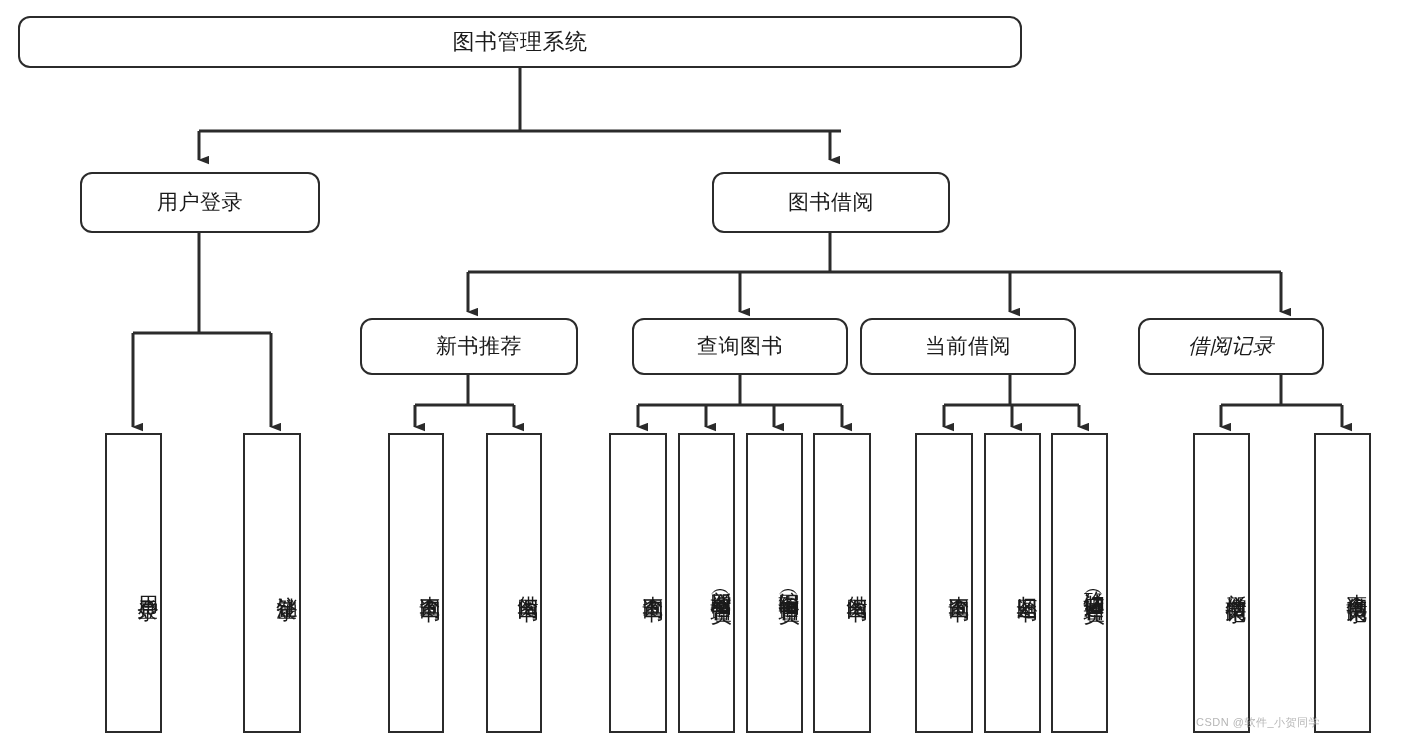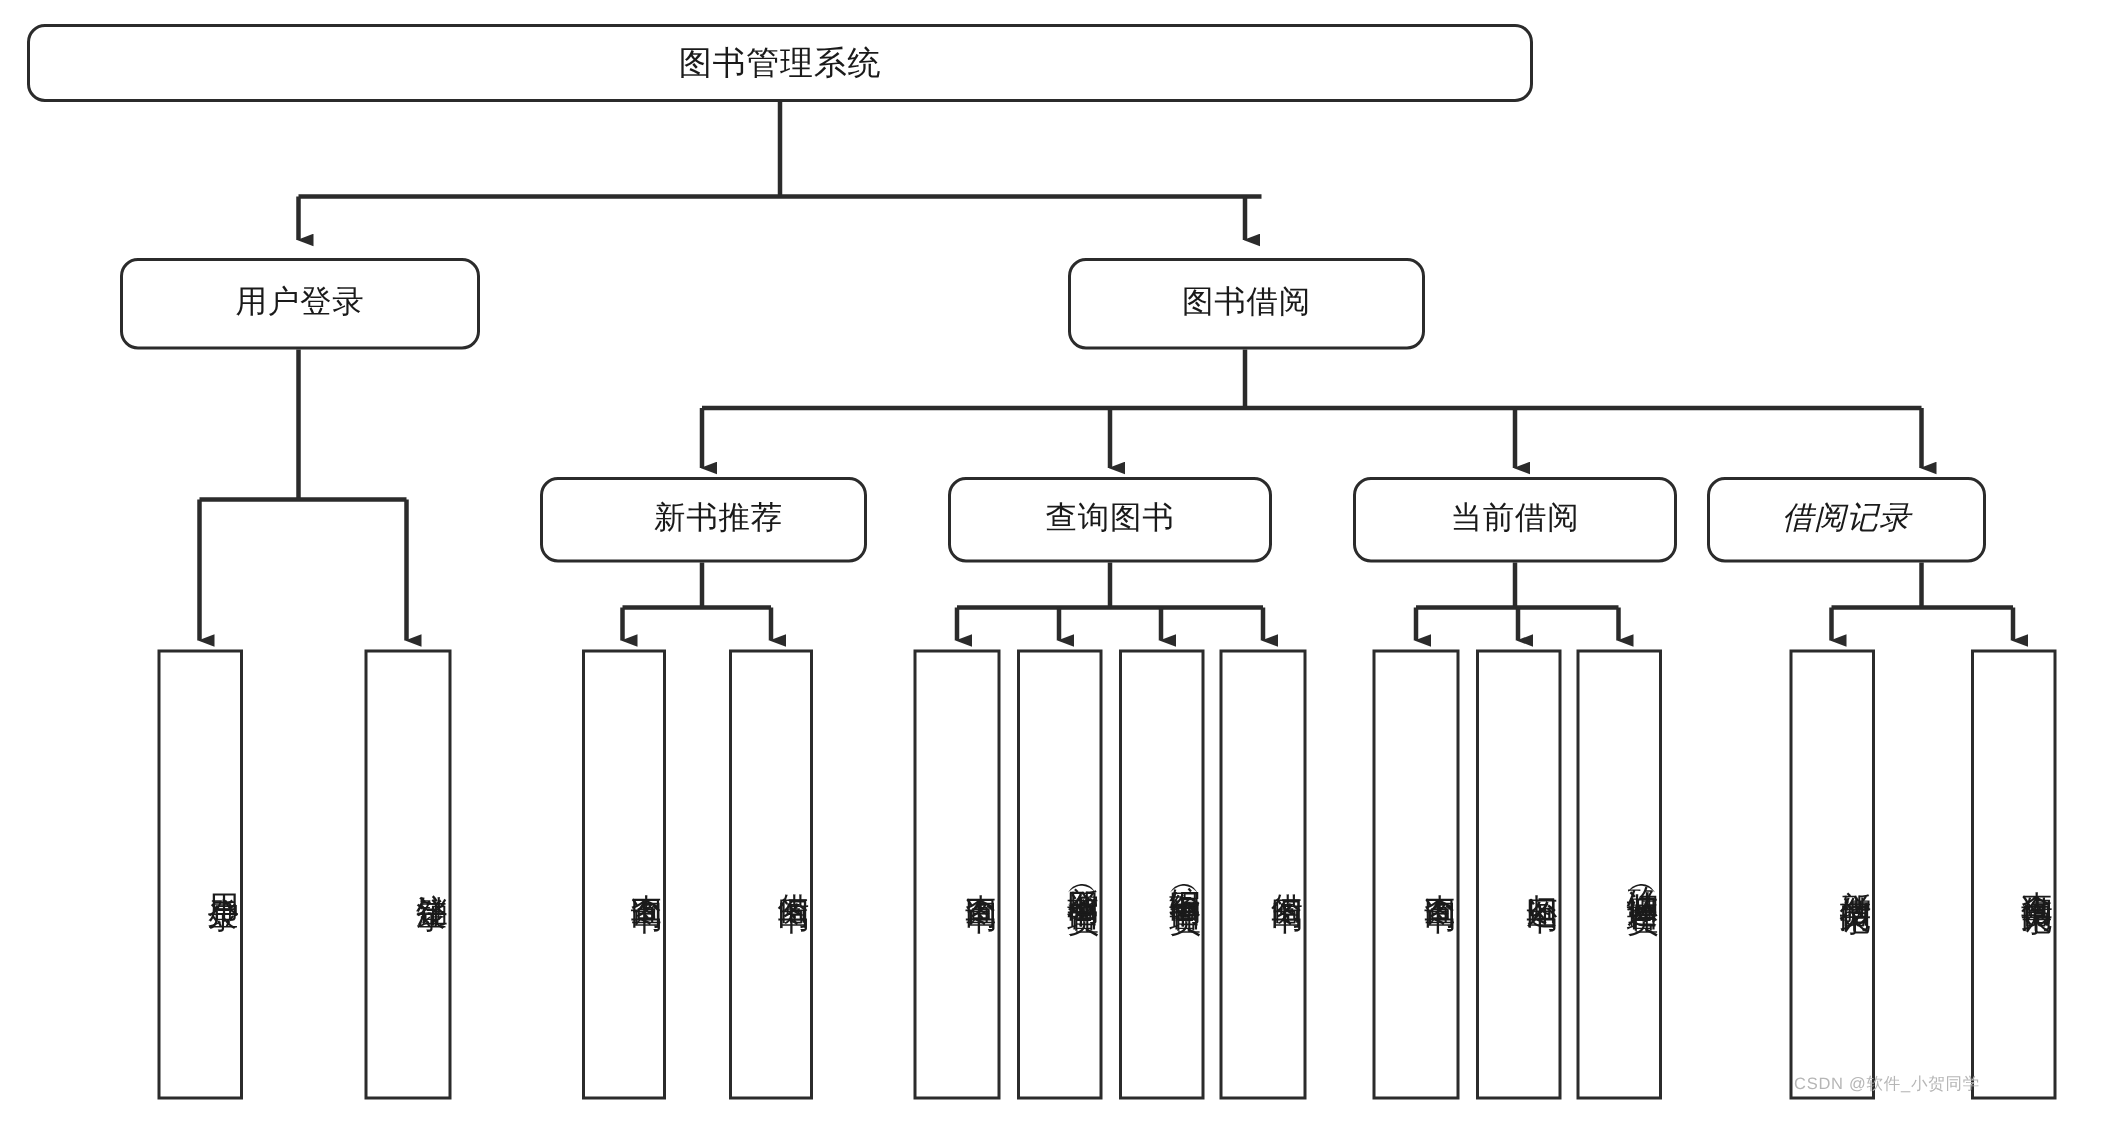--- a/index.html
+++ b/index.html
@@ -134,21 +134,21 @@
   <div class="node horiz" style="left:712px; top:172px; width:238px; height:61px;">
     <span>图书借阅</span>
   </div>
 
   <div class="node horiz" style="left:360px; top:318px; width:218px; height:57px;padding-left:20px;">
     <span>新书推荐</span>
   </div>
   <div class="node horiz" style="left:632px; top:318px; width:216px; height:57px;">
     <span>查询图书</span>
   </div>
-  <div class="node horiz" style="left:902px; top:318px; width:216px; height:57px;">
+  <div class="node horiz" style="left:860px; top:318px; width:216px; height:57px;">
     <span>当前借阅</span>
   </div>
   <div class="node horiz" style="left:1138px; top:318px; width:186px; height:57px;font-style:italic;">
     <span>借阅记录</span>
   </div>
 
   <div class="node vert" style="left:105px; top:433px; width:57px; height:300px;">
     <span class="vtext">用户登录</span>
   </div>
   <div class="node vert" style="left:243px; top:433px; width:58px; height:300px;">

